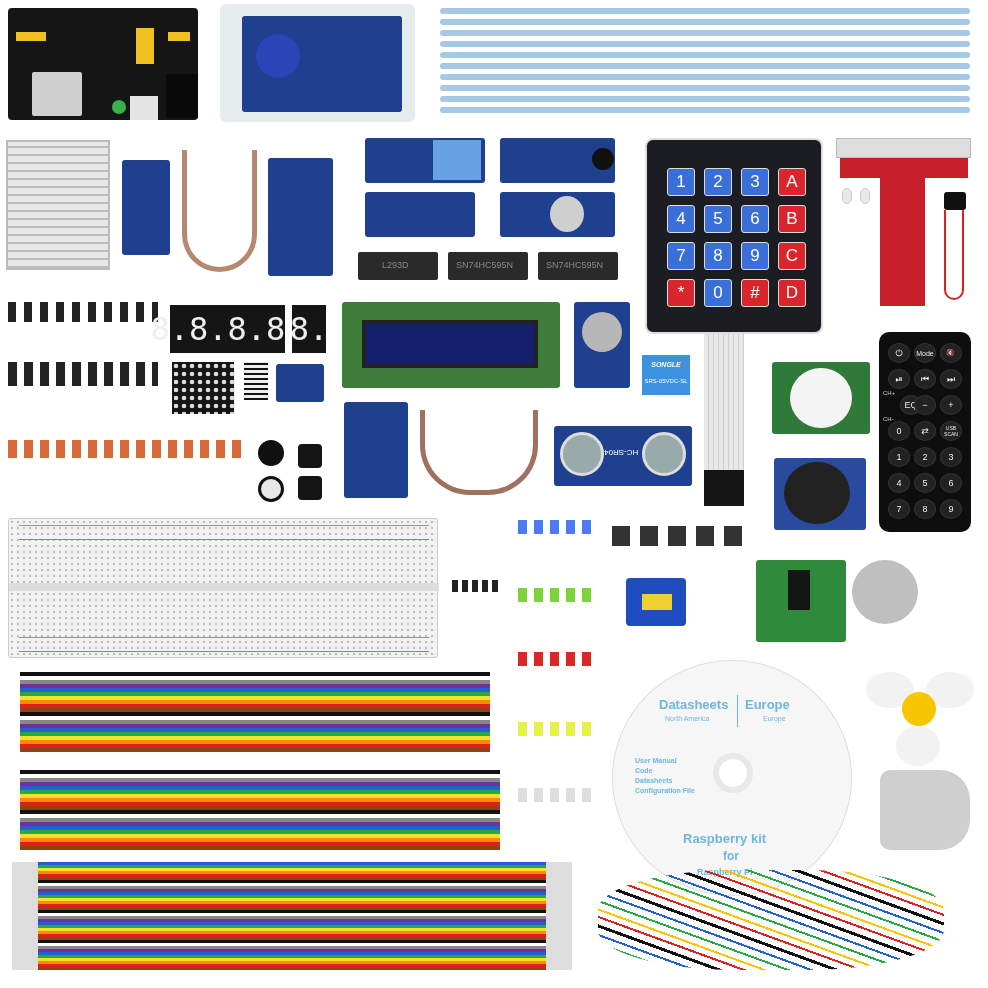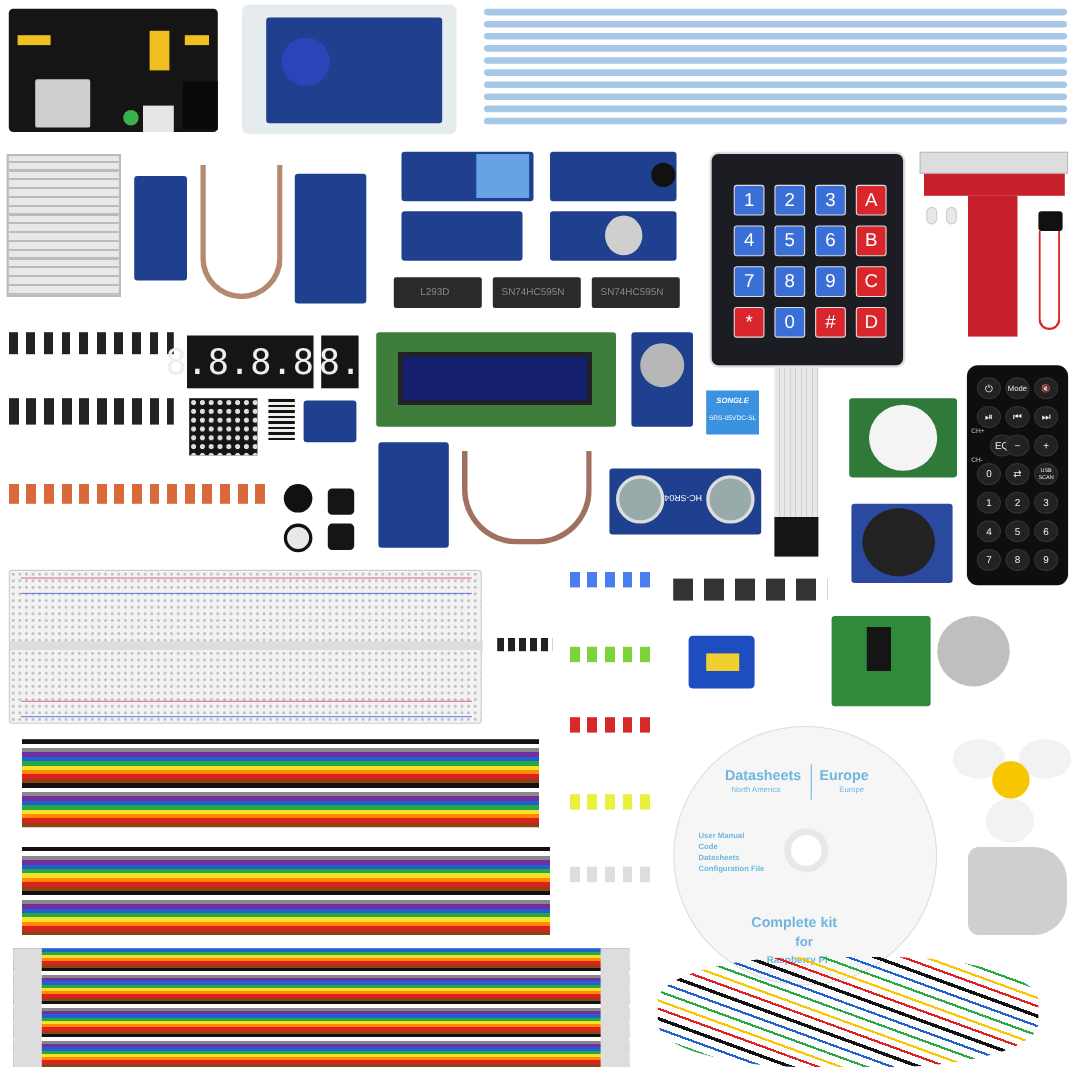--- a/index.html
+++ b/index.html
@@ -212,21 +212,21 @@
   <div class="cdtext" style="left:46px;top:36px;font-size:13px">Datasheets</div>
   <div class="cdtext" style="left:52px;top:54px;font-size:7px;font-weight:normal">North America</div>
   <div class="abs" style="left:124px;top:34px;width:1px;height:32px;background:#6fb6de"></div>
   <div class="cdtext" style="left:132px;top:36px;font-size:13px">Europe</div>
   <div class="cdtext" style="left:150px;top:54px;font-size:7px;font-weight:normal">Europe</div>
   <div class="cdtext" style="left:22px;top:96px;font-size:7px">User Manual</div>
   <div class="cdtext" style="left:22px;top:106px;font-size:7px">Code</div>
   <div class="cdtext" style="left:22px;top:116px;font-size:7px">Datasheets</div>
   <div class="cdtext" style="left:22px;top:126px;font-size:7px">Configuration File</div>
   <div class="abs" style="left:100px;top:92px;width:40px;height:40px;border-radius:50%;background:#fff;border:6px solid #e8e8e8"></div>
-  <div class="cdtext" style="left:70px;top:170px;font-size:13px">Complete kit</div>
+  <div class="cdtext" style="left:70px;top:170px;font-size:13px">Raspberry kit</div>
   <div class="cdtext" style="left:110px;top:188px;font-size:12px">for</div>
   <div class="cdtext" style="left:84px;top:206px;font-size:9px">Raspberry Pi</div>
 </div>
 
 <div class="abs" style="left:866px;top:668px;width:108px;height:100px">
   <div class="abs" style="left:0;top:4px;width:48px;height:36px;border-radius:50%;background:#f2f2f2"></div>
   <div class="abs" style="left:60px;top:4px;width:48px;height:36px;border-radius:50%;background:#f2f2f2"></div>
   <div class="abs" style="left:30px;top:58px;width:44px;height:40px;border-radius:50%;background:#f2f2f2"></div>
   <div class="abs" style="left:36px;top:24px;width:34px;height:34px;border-radius:50%;background:#f7c600"></div>
 </div>

